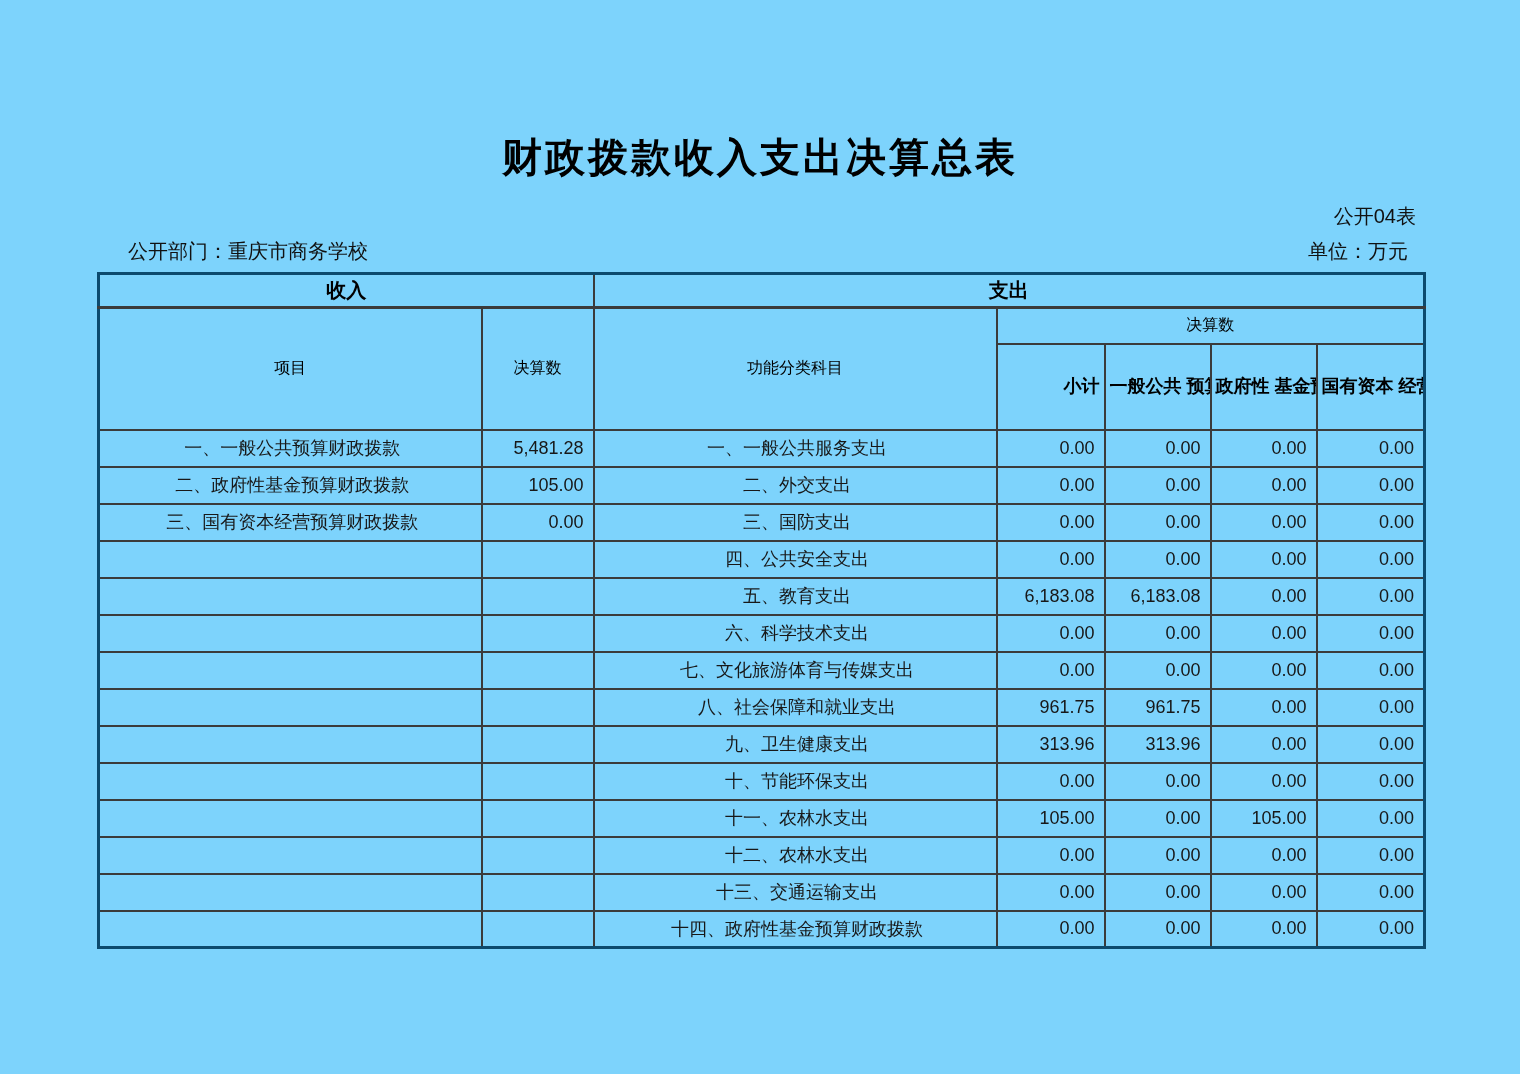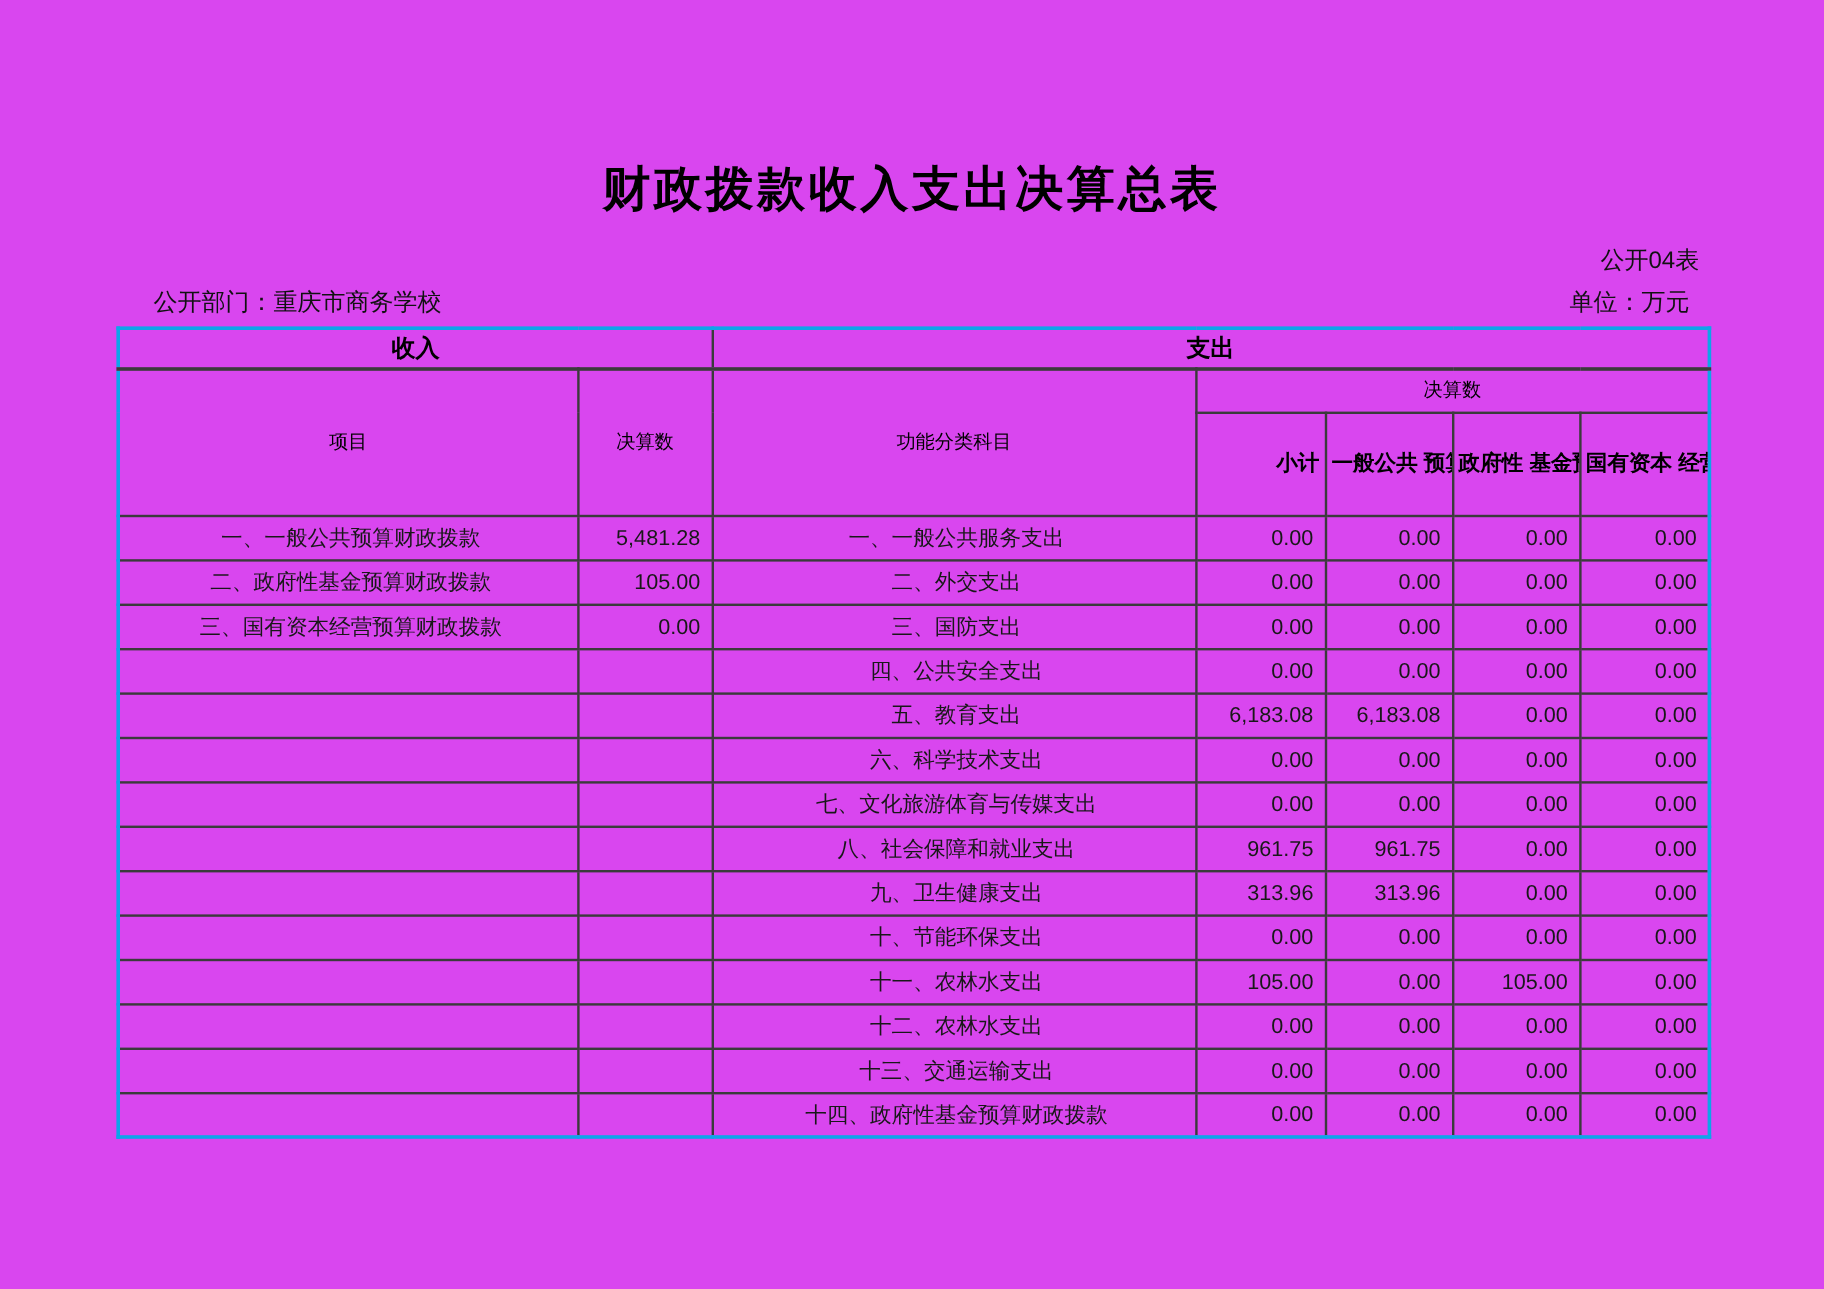--- a/index.html
+++ b/index.html
@@ -1,36 +1,36 @@
 <!DOCTYPE html>
 <html><head>
 <meta charset="utf-8">
 <style>
   * { margin:0; padding:0; box-sizing:border-box; }
   html,body { background:#ffffff; }
   .page {
-    position:relative; width:1520px; height:1074px; background:#d946ef;
+    position:relative; width:1520px; height:1074px; background:#7dd3fc;
     font-family:"Liberation Sans","DejaVu Sans",sans-serif; color:#1a1a1a;
     overflow:hidden;
   }
   .doc-title {
     position:absolute; left:0; right:0; top:130px;
     text-align:center; font-size:40px; font-weight:bold;
     letter-spacing:3px; color:#000;
     font-family:"Liberation Sans","DejaVu Sans",sans-serif;
   }
   .kai { font-family:Liberation Sans, sans-serif; }
   .meta-code  { position:absolute; right:104px; top:203px; font-size:20px; color:#111; }
   .meta-dept  { position:absolute; left:128px;  top:238px; font-size:20px; color:#111; }
   .meta-unit  { position:absolute; right:112px; top:238px; font-size:20px; color:#111;text-align:center; }
 
   table.fiscal {
     position:absolute; left:97px; top:272px; width:1326px;
     border-collapse:collapse; table-layout:fixed;
-    border:3px solid #0ea5e9;
+    border:3px solid #0c4a6e;
   }
   table.fiscal th, table.fiscal td {
     border:2px solid #3b3b3b; vertical-align:middle;
     overflow:hidden; white-space:nowrap;
   }
   tr.row-a { height:34px; }
   tr.row-b { height:36px; }
   tr.row-c { height:86px; }
   tbody tr { height:37px; }
   tr.row-a th { border-bottom-width:3px; }

